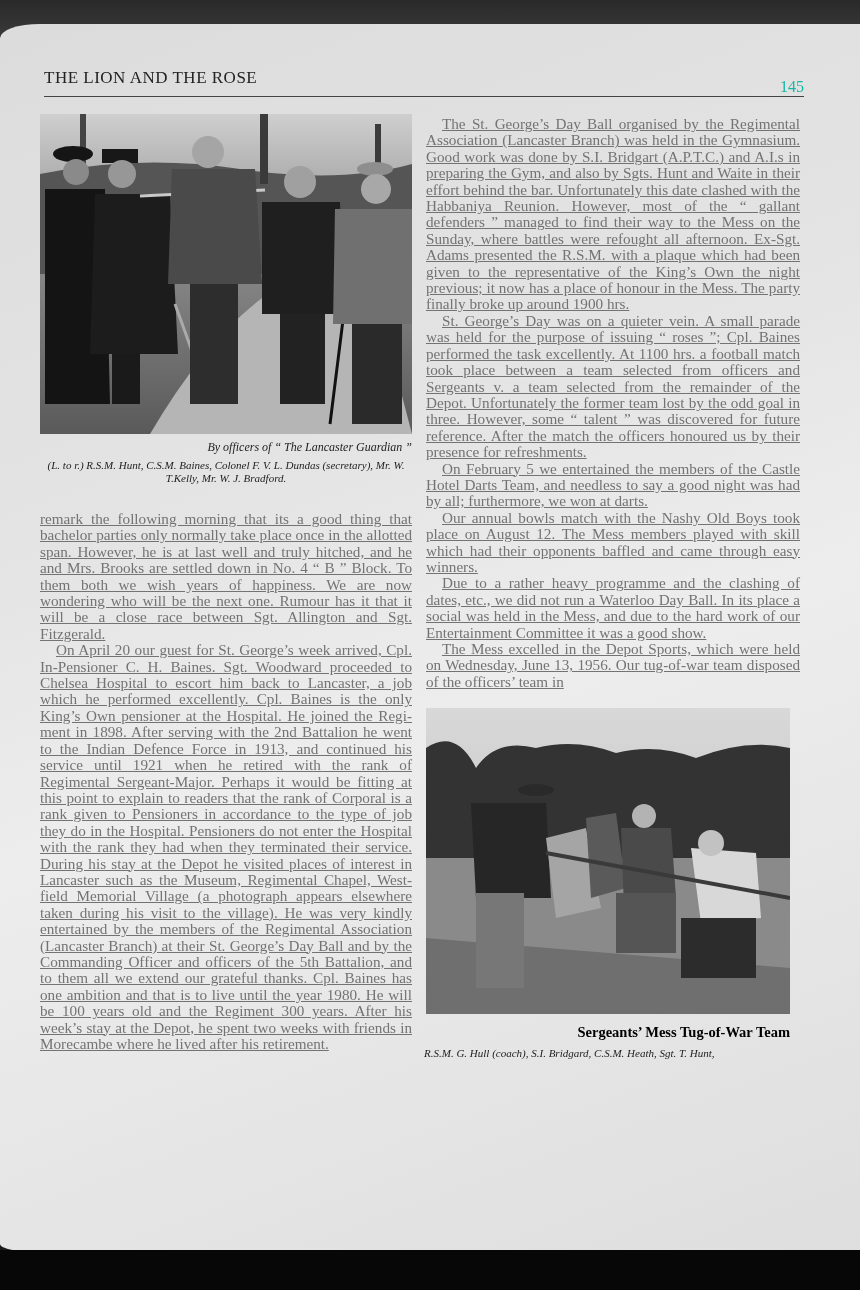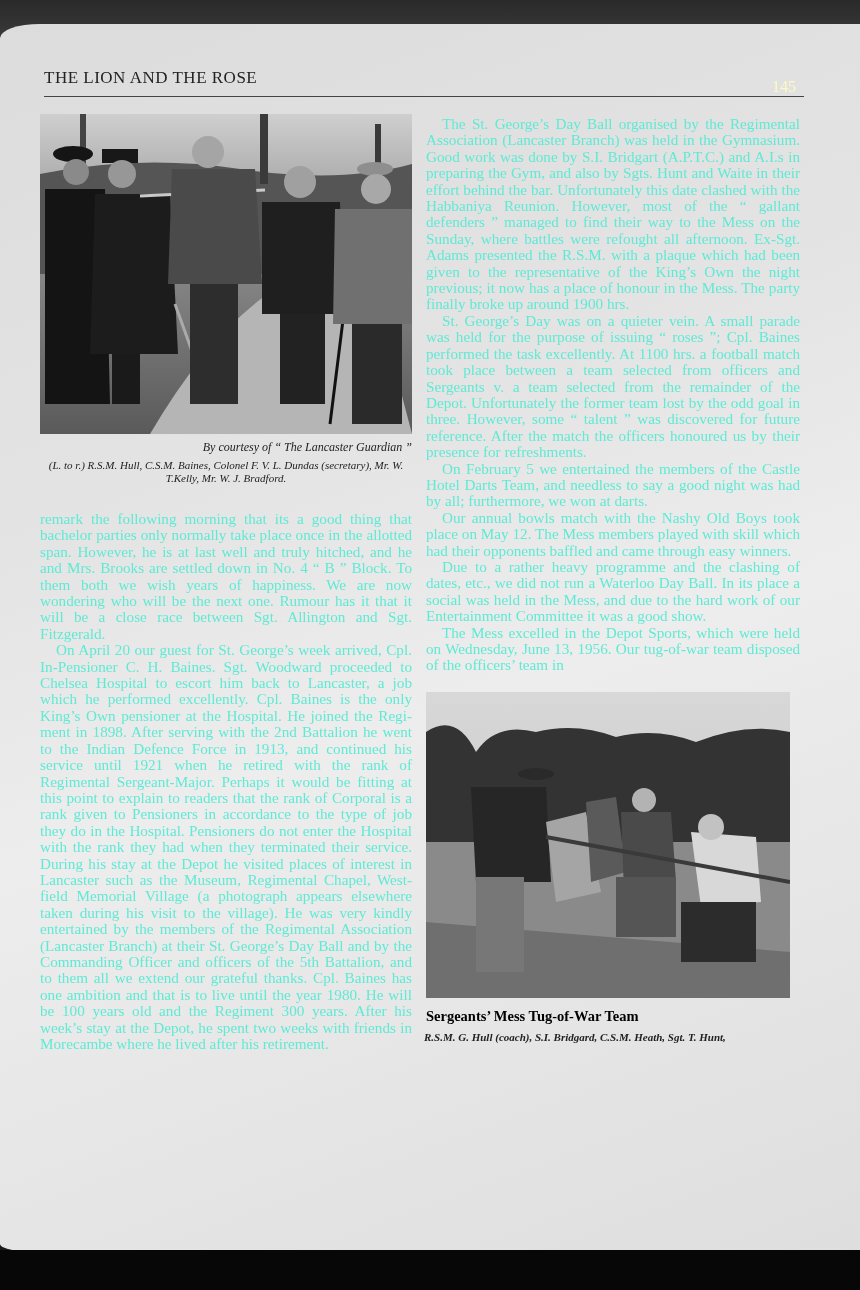--- a/index.html
+++ b/index.html
@@ -25,21 +25,21 @@
     background: #070707;
   }
   .running-head {
     position: absolute; left: 44px; top: 46px; width: 760px; height: 54px;
   }
   .running-title {
     position: absolute; left: 0; right: 0; top: 22px;
     text-align: left; font-size: 17px; letter-spacing: 0.5px; color: #222;
   }
   .page-number {
-    position: absolute; right: 8px; top: 32px; font-size: 16px; color: #fef9c3;
+    position: absolute; right: 0; top: 32px; font-size: 16px; color: #14b8a6;
   }
   .rule {
     position: absolute; left: 0; right: 0; top: 50px; height: 1px;
     border-top: 1.5px solid #444;
   }
   .col-left { position: absolute; left: 40px; top: 114px; width: 372px; }
   .col-right { position: absolute; left: 426px; top: 116px; width: 374px; }
 
   .photo {
     position: relative; overflow: hidden; background: #6a6a6a;
@@ -50,32 +50,32 @@
   .credit {
     text-align: right; font-style: italic; font-size: 12px; margin-top: 6px; color: #222;
   }
   .caption-title {
     font-weight: bold; font-size: 15.5px; text-align: center; margin-top: 8px; letter-spacing: 0.2px;
   }
   .caption-sub {
     font-style: italic; font-size: 11px; text-align: center; line-height: 13px; margin-top: 4px; color: #222;
   }
   .body-text {
-    font-size: 15.2px; line-height: 16.4px; text-align: justify; hyphens: manual; color: #5eead4;
+    font-size: 15.2px; line-height: 16.4px; text-align: justify; hyphens: manual; color: #737373; text-decoration: underline;
   }
   .body-text p { text-indent: 16px; }
   .body-text p.no-indent { text-indent: 0; }
   .left-body { margin-top: 26px; }
   .caption2-title {
-    font-weight: bold; font-size: 14.5px; text-align: left; margin-top: 10px; width: 364px;
+    font-weight: bold; font-size: 14.5px; text-align: right; margin-top: 10px; width: 364px;
   }
   .caption2-sub {
     font-style: italic; font-size: 11px; line-height: 12px; margin-top: 6px; margin-left: -2px; color: #222;
   }
-  .caption2-sub span { display: block; font-weight: bold; }
+  .caption2-sub span { display: block; }
   .caption2-sub .l2 { padding-left: 24px; }
   svg { display: block; }
 </style>
 </head>
 <body>
 
 <div class="backdrop-top"></div>
 
 <div class="page"></div>
 
@@ -121,35 +121,35 @@
       <path d="M222 88 L300 88 L303 200 L222 200 Z" fill="#1f1f1f"></path>
       <rect x="240" y="200" width="45" height="90" fill="#222"></rect>
       <line x1="305" y1="190" x2="290" y2="310" stroke="#111" stroke-width="3"></line>
 
       <ellipse cx="335" cy="55" rx="18" ry="7" fill="#8e8e8e"></ellipse>
       <circle cx="336" cy="75" r="15" fill="#a8a8a8"></circle>
       <path d="M295 95 L372 95 L372 210 L293 210 Z" fill="#707070"></path>
       <rect x="312" y="210" width="50" height="100" fill="#2a2a2a"></rect>
     </svg>
   </div>
-  <div class="credit">By courtesy of “ The Lancaster Guardian ”</div>
-  <div class="caption-sub">(L. to r.) R.S.M. Hull, C.S.M. Baines, Colonel F. V. L. Dundas (secretary), Mr. W. T.Kelly, Mr. W. J. Bradford.</div>
+  <div class="credit">By officers of “ The Lancaster Guardian ”</div>
+  <div class="caption-sub">(L. to r.) R.S.M. Hunt, C.S.M. Baines, Colonel F. V. L. Dundas (secretary), Mr. W. T.Kelly, Mr. W. J. Bradford.</div>
 
   <div class="body-text left-body">
     <p class="no-indent">remark the following morning that its a good thing that bachelor parties only normally take place once in the allotted span.  However, he is at last well and truly hitched, and he and Mrs. Brooks are settled down in No. 4 “ B ” Block.  To them both we wish years of happiness.  We are now wondering who will be the next one.  Rumour has it that it will be a close race between Sgt. Allington and Sgt. Fitzgerald.</p>
     <p>On April 20 our guest for St. George’s week arrived, Cpl. In-Pensioner C. H. Baines.  Sgt. Woodward proceeded to Chelsea Hospital to escort him back to Lancaster, a job which he performed excellently.  Cpl. Baines is the only King’s Own pensioner at the Hospital.  He joined the Regi­ment in 1898.  After serving with the 2nd Battalion he went to the Indian Defence Force in 1913, and continued his service until 1921 when he retired with the rank of Regimental Sergeant-Major. Perhaps it would be fitting at this point to explain to readers that the rank of Corporal is a rank given to Pensioners in accordance to the type of job they do in the Hospital.  Pensioners do not enter the Hospital with the rank they had when they ter­minated their service.  During his stay at the Depot he visited places of interest in Lancaster such as the Museum, Regimental Chapel, West­field Memorial Village (a photograph appears else­where taken during his visit to the village).  He was very kindly entertained by the members of the Regimental Association (Lancaster Branch) at their St. George’s Day Ball and by the Commanding Officer and officers of the 5th Battalion, and to them all we extend our grateful thanks.  Cpl. Baines has one ambition and that is to live until the year 1980.  He will be 100 years old and the Regiment 300 years.  After his week’s stay at the Depot, he spent two weeks with friends in More­cambe where he lived after his retirement.</p>
   </div>
 </div>
 
 <div class="col-right">
   <div class="body-text">
     <p>The St. George’s Day Ball organised by the Regimental Association (Lancaster Branch) was held in the Gymnasium.  Good work was done by S.I. Bridgart (A.P.T.C.) and A.I.s in preparing the Gym, and also by Sgts. Hunt and Waite in their effort behind the bar.  Unfortunately this date clashed with the Habbaniya Reunion.  How­ever, most of the “ gallant defenders ” managed to find their way to the Mess on the Sunday, where battles were refought all afternoon.  Ex-Sgt. Adams presented the R.S.M. with a plaque which had been given to the representative of the King’s Own the night previous; it now has a place of honour in the Mess.  The party finally broke up around 1900 hrs.</p>
     <p>St. George’s Day was on a quieter vein.  A small parade was held for the purpose of issuing “ roses ”; Cpl. Baines performed the task excellently.  At 1100 hrs. a football match took place between a team selected from officers and Sergeants v. a team selected from the remainder of the Depot.  Unfor­tunately the former team lost by the odd goal in three.  However, some “ talent ” was discovered for future reference.  After the match the officers honoured us by their presence for refreshments.</p>
     <p>On February 5 we entertained the members of the Castle Hotel Darts Team, and needless to say a good night was had by all; furthermore, we won at darts.</p>
-    <p>Our annual bowls match with the Nashy Old Boys took place on May 12.  The Mess members played with skill which had their opponents baffled and came through easy winners.</p>
+    <p>Our annual bowls match with the Nashy Old Boys took place on August 12.  The Mess members played with skill which had their opponents baffled and came through easy winners.</p>
     <p>Due to a rather heavy programme and the clashing of dates, etc., we did not run a Waterloo Day Ball.  In its place a social was held in the Mess, and due to the hard work of our Entertain­ment Committee it was a good show.</p>
     <p>The Mess excelled in the Depot Sports, which were held on Wednesday, June 13, 1956.  Our tug-of-war team disposed of the officers’ team in</p>
   </div>
 
   <div class="photo photo-2">
     <svg width="364" height="306" viewBox="0 0 364 306">
       <defs>
         <linearGradient id="sky2" x1="0" y1="0" x2="0" y2="1">
           <stop offset="0" stop-color="#d8d8d8"></stop>
           <stop offset="1" stop-color="#bdbdbd"></stop>

